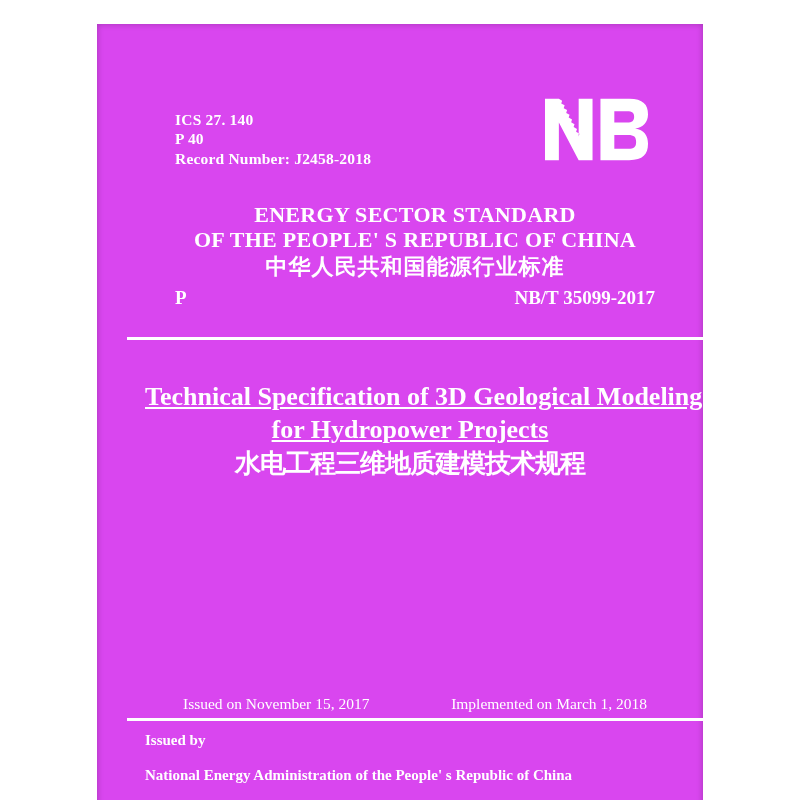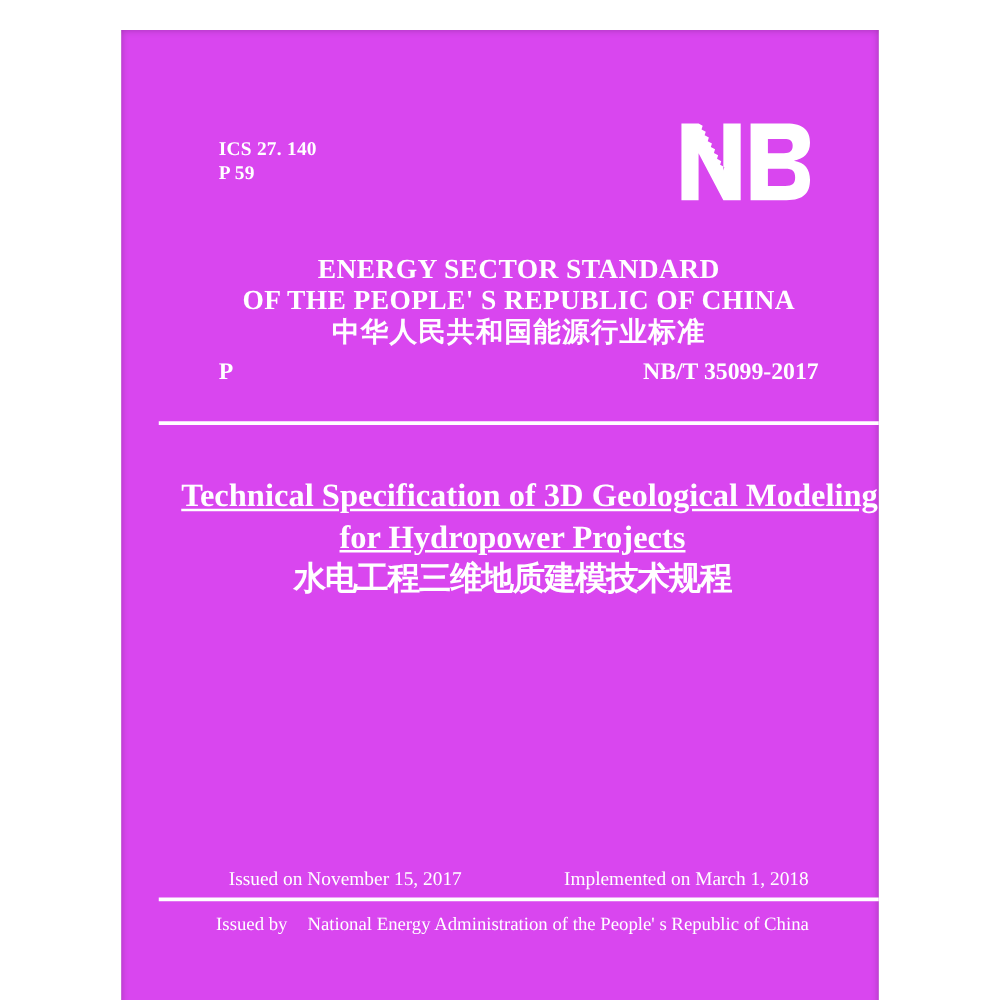--- a/index.html
+++ b/index.html
@@ -88,33 +88,35 @@
     position:absolute;
     left:86px;right:56px;top:670px;
     display:flex;justify-content:space-between;
     font-size:15.5px;font-weight:normal;line-height:20px;
     white-space:nowrap;
   }
   .issuedby-row{
     position:absolute;
     left:48px;right:28px;top:707px;
     display:flex;justify-content:center;gap:16px;
-    font-size:15px;font-weight:normal;line-height:19px;
+    font-size:15px;font-weight:bold;line-height:19px;
     white-space:nowrap;
+    flex-direction:column;
   }
 </style>
 </head>
 <body>
 
 <div class="page">
   <div class="cover">
 
     <div class="meta-block">
       <div>ICS 27. 140</div>
-      <div>P 59</div>
+      <div>P 40</div>
+      <div>Record Number: J2458-2018</div>
     </div>
 
     <div class="nb-logo">
       <svg viewBox="0 0 104 62" xmlns="http://www.w3.org/2000/svg" fill-rule="evenodd">
         <title>NB</title>
         <path fill="#ffffff" d="M0,0 L14,0
           L17.3,1.9 L16.4,4.75 L19.8,6.6 L18.9,9.5 L22.3,11.4 L21.4,14.25
           L24.8,16.2 L23.9,19 L27.3,20.9 L26.4,23.75 L29.8,25.7 L28.9,28.5
           L32.3,30.4 L31.4,33.25 L34.8,35.2 L34,38
           L34,0 L48,0 L48,62 L34,62 L14,24 L14,62 L0,62 Z"></path>

